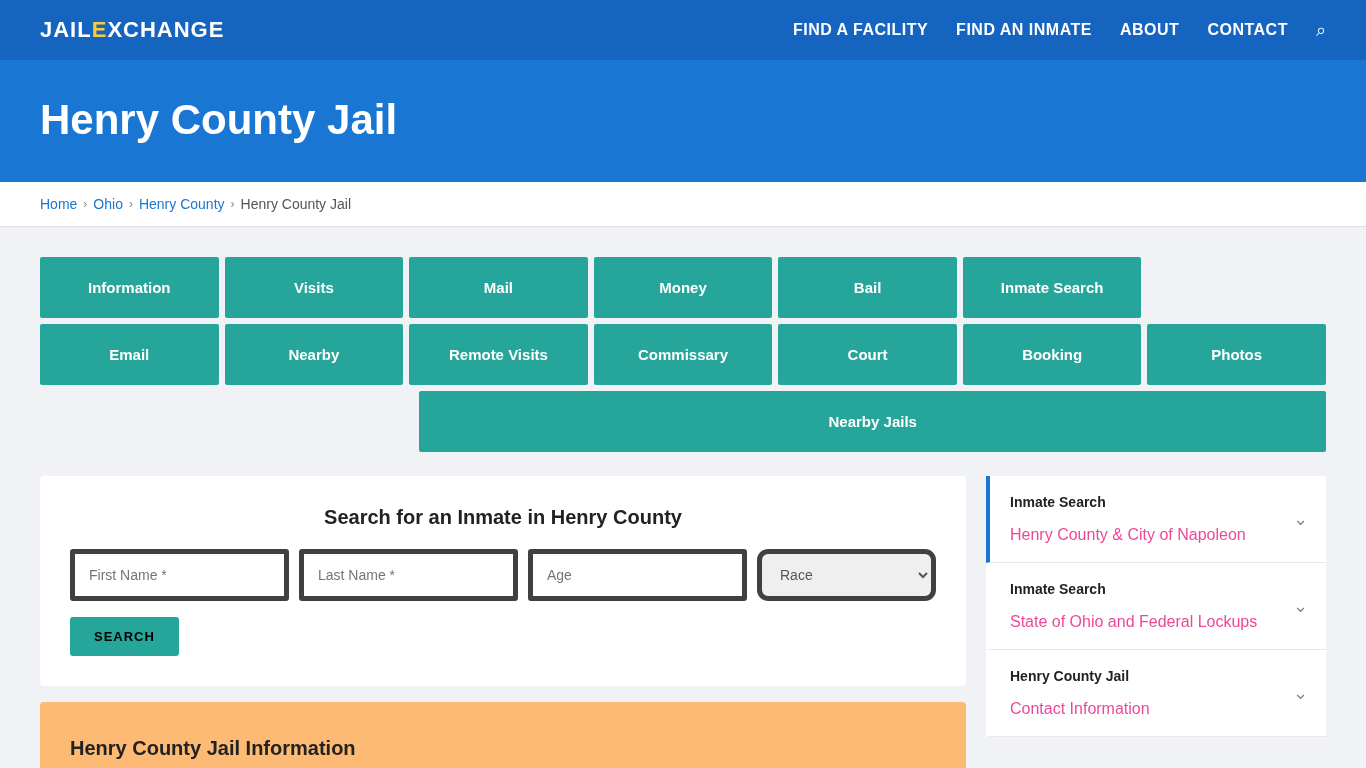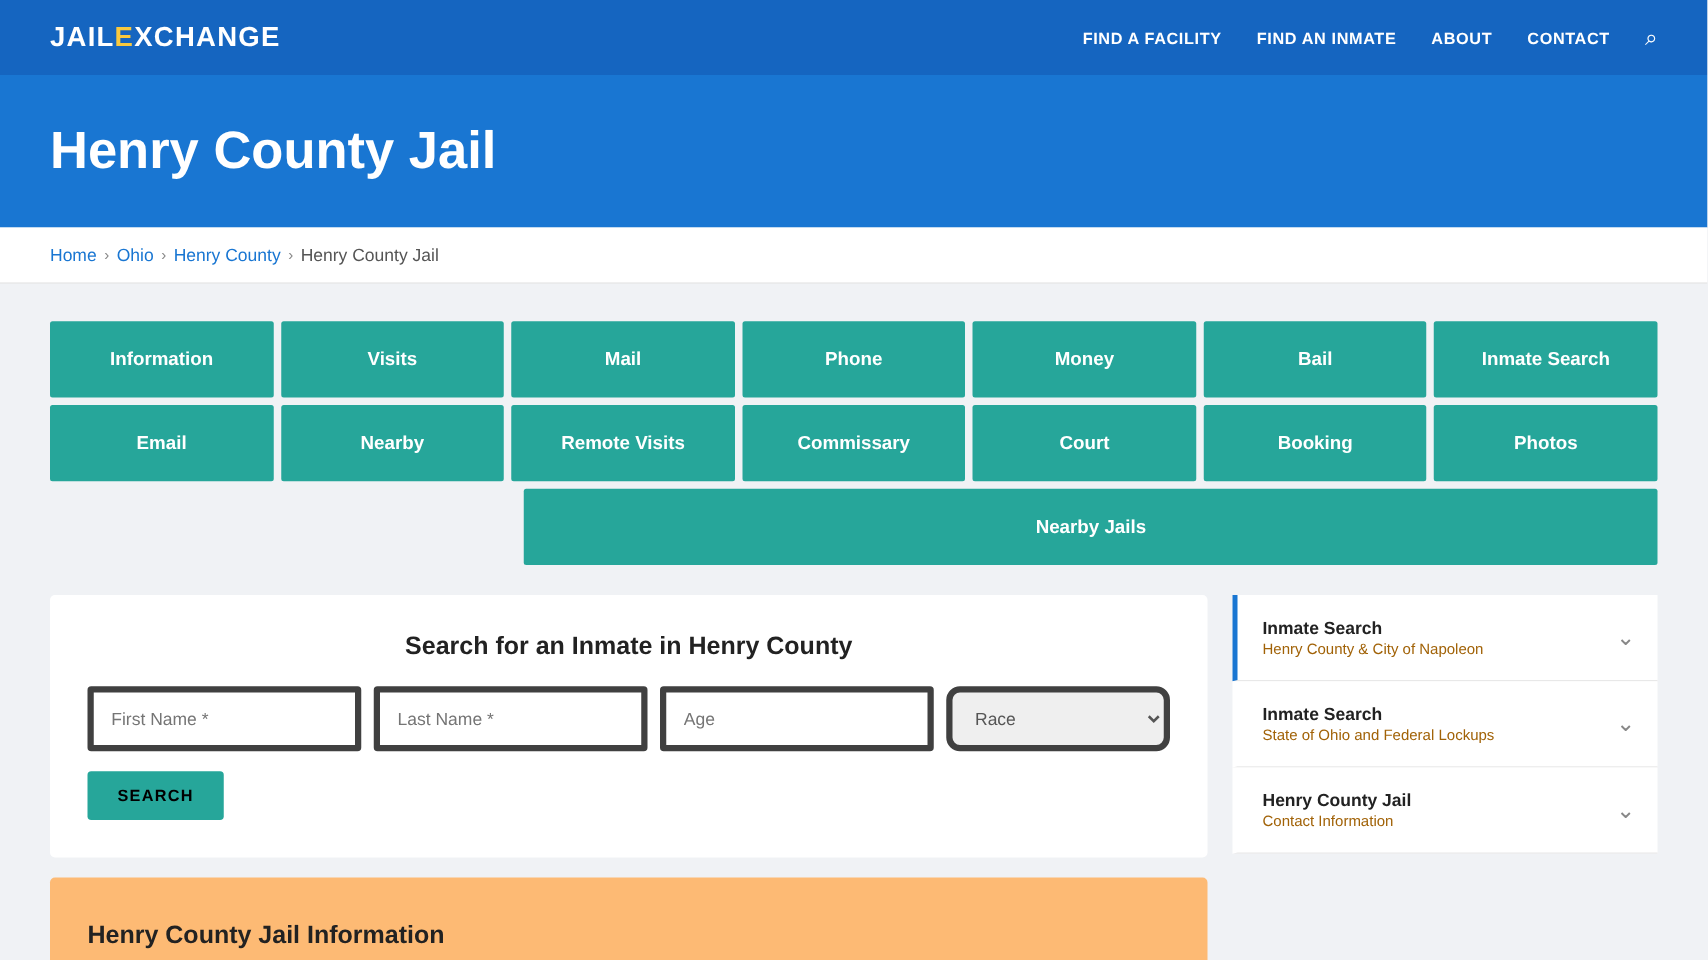--- a/index.html
+++ b/index.html
@@ -22,21 +22,21 @@
     }
     .navbar-logo span { color: #f9c93e; }
     .navbar-links {
       display: flex;
       align-items: center;
       gap: 28px;
     }
     .navbar-links a {
       color: #fff;
       text-decoration: none;
-      font-size: 13px;
+      font-size: 16px;
       font-weight: 700;
       letter-spacing: 0.5px;
     }
     .navbar-links .search-icon {
       color: #fff;
       font-size: 18px;
       cursor: pointer;
     }
 
     
@@ -181,23 +181,23 @@
     .sidebar-item-text {
       display: flex;
       flex-direction: column;
     }
     .sidebar-item-title {
       font-size: 14px;
       font-weight: 700;
       color: #222;
     }
     .sidebar-item-subtitle {
-      font-size: 12px;
-      color: #a16207;
-      margin-top: 2px;
+      font-size: 16px;
+      color: #ec4899;
+      margin-top: 16px;
     }
     .sidebar-chevron {
       color: #888;
       font-size: 18px;
     }
   </style>
 </head>
 <body>
 
 <nav class="navbar">
@@ -226,21 +226,20 @@
     <span class="current">Henry County Jail</span>
   </div>
 </div>
 
 <div class="main-content">
 
   <div class="button-grid">
     <button class="grid-btn">Information</button>
     <button class="grid-btn">Visits</button>
     <button class="grid-btn">Mail</button>
-    <button class="grid-btn">Phone</button>
     <button class="grid-btn">Money</button>
     <button class="grid-btn">Bail</button>
     <button class="grid-btn">Inmate Search</button>
   </div>
 
   <div class="button-grid-row2">
     <button class="grid-btn">Email</button>
     <button class="grid-btn">Nearby</button>
     <button class="grid-btn">Remote Visits</button>
     <button class="grid-btn">Commissary</button>

